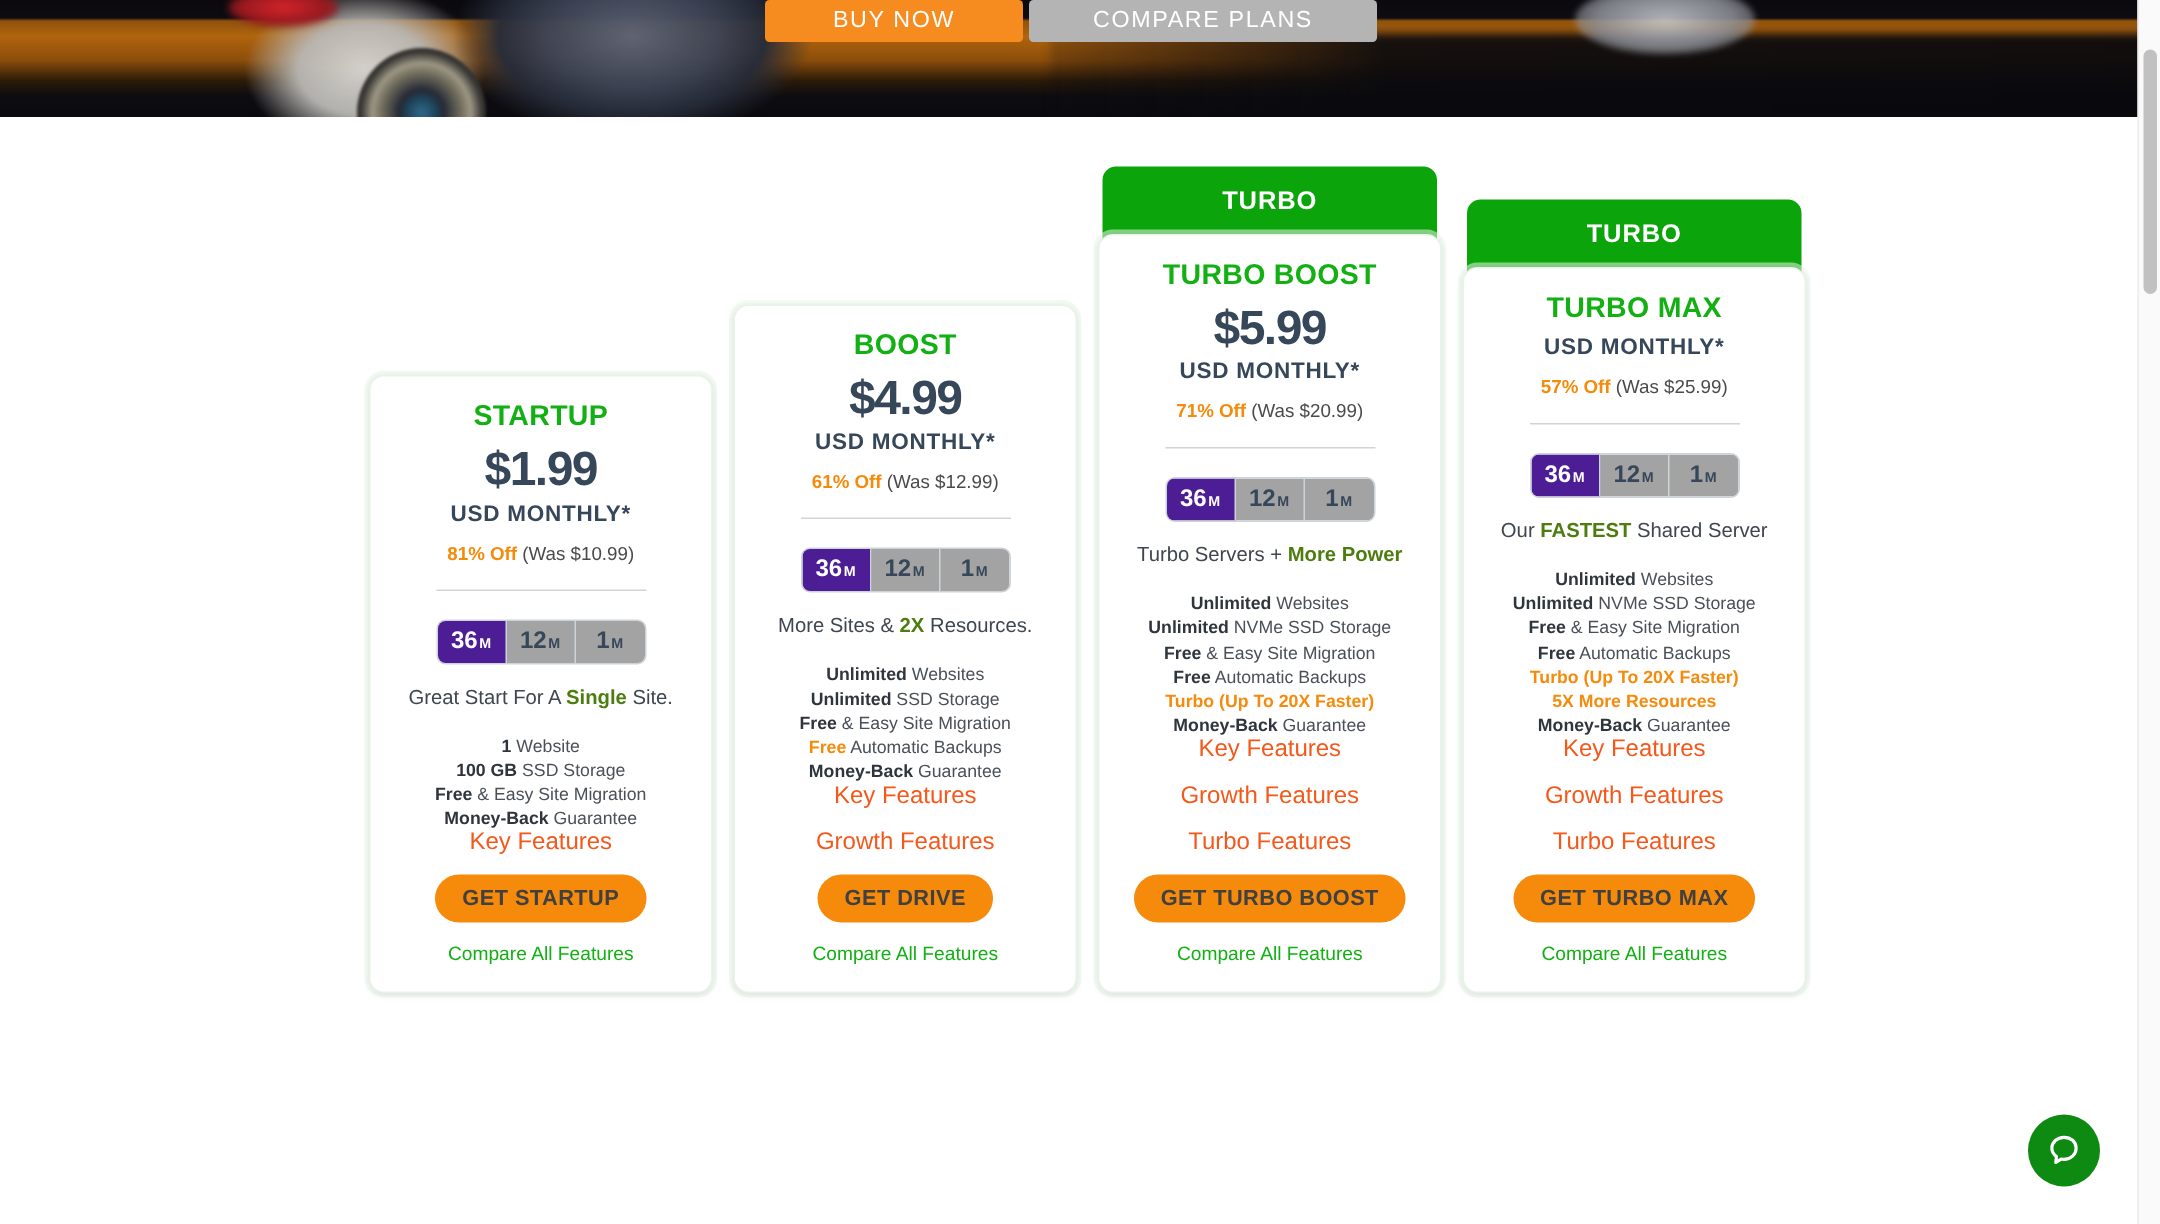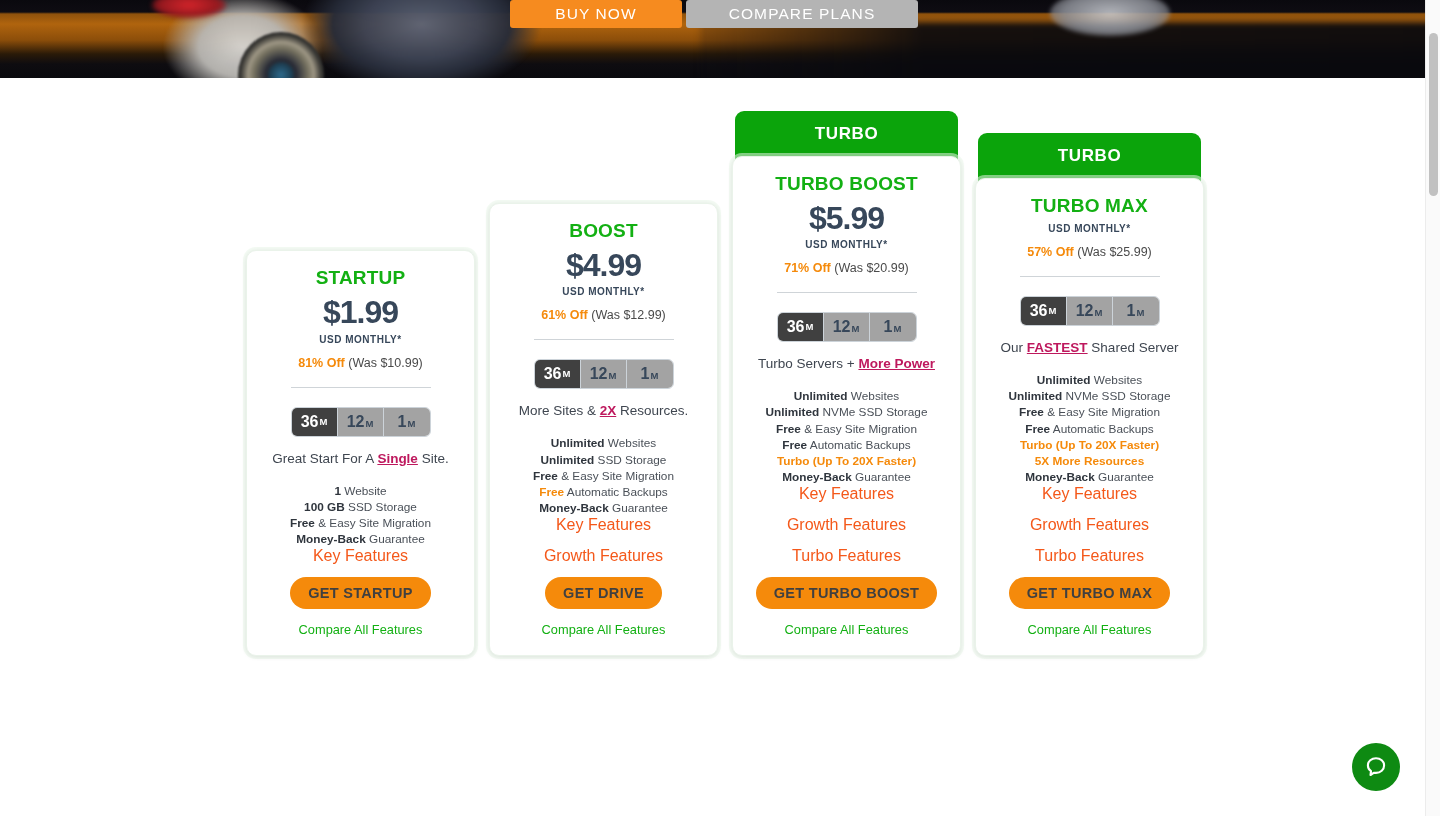--- a/index.html
+++ b/index.html
@@ -185,21 +185,21 @@
   }
   .price {
     color: #37475A;
     font-size: 32px;
     font-weight: bold;
     letter-spacing: -1px;
     line-height: 1.1;
   }
   .price-unit {
     color: #37475A;
-    font-size: 10px;
+    font-size: 15px;
     font-weight: bold;
     letter-spacing: .5px;
     margin-top: 3px;
   }
   .discount {
     margin-top: 11px;
     font-size: 12.5px;
     color: #4a4a4a;
   }
   .discount b { color: #F58A0B; font-weight: bold; }
@@ -230,28 +230,28 @@
     font-size: 16px;
     font-weight: bold;
     color: #37475A;
     border-right: 1px solid #ccd3d9;
     background: #a3a3a3;
     cursor: pointer;
     line-height: 28px;
   }
   .term:last-child { border-right: none; }
   .term .m { font-size: 9.5px; font-weight: bold; }
-  .term.active { background: #404040; color: #ffffff; align-items: center; }
+  .term.active { background: #4c1d95; color: #ffffff; }
 
   .tagline {
     margin-top: 14px;
     font-size: 13.5px;
     color: #3f4650;
   }
-  .tagline b { font-weight: bold; color: #be185d; text-decoration: underline; }
+  .tagline b { font-weight: bold; color: #4d7c0f; }
 
   .features {
     margin-top: 17px;
     font-size: 11.8px;
     line-height: 16.2px;
     color: #4a5058;
   }
   .features .f b { color: #2f353d; font-weight: bold; }
   .features .f.orange { color: #F58A0B; font-weight: bold; }
   .features .f .orange-b { color: #F58A0B; font-weight: bold; }

